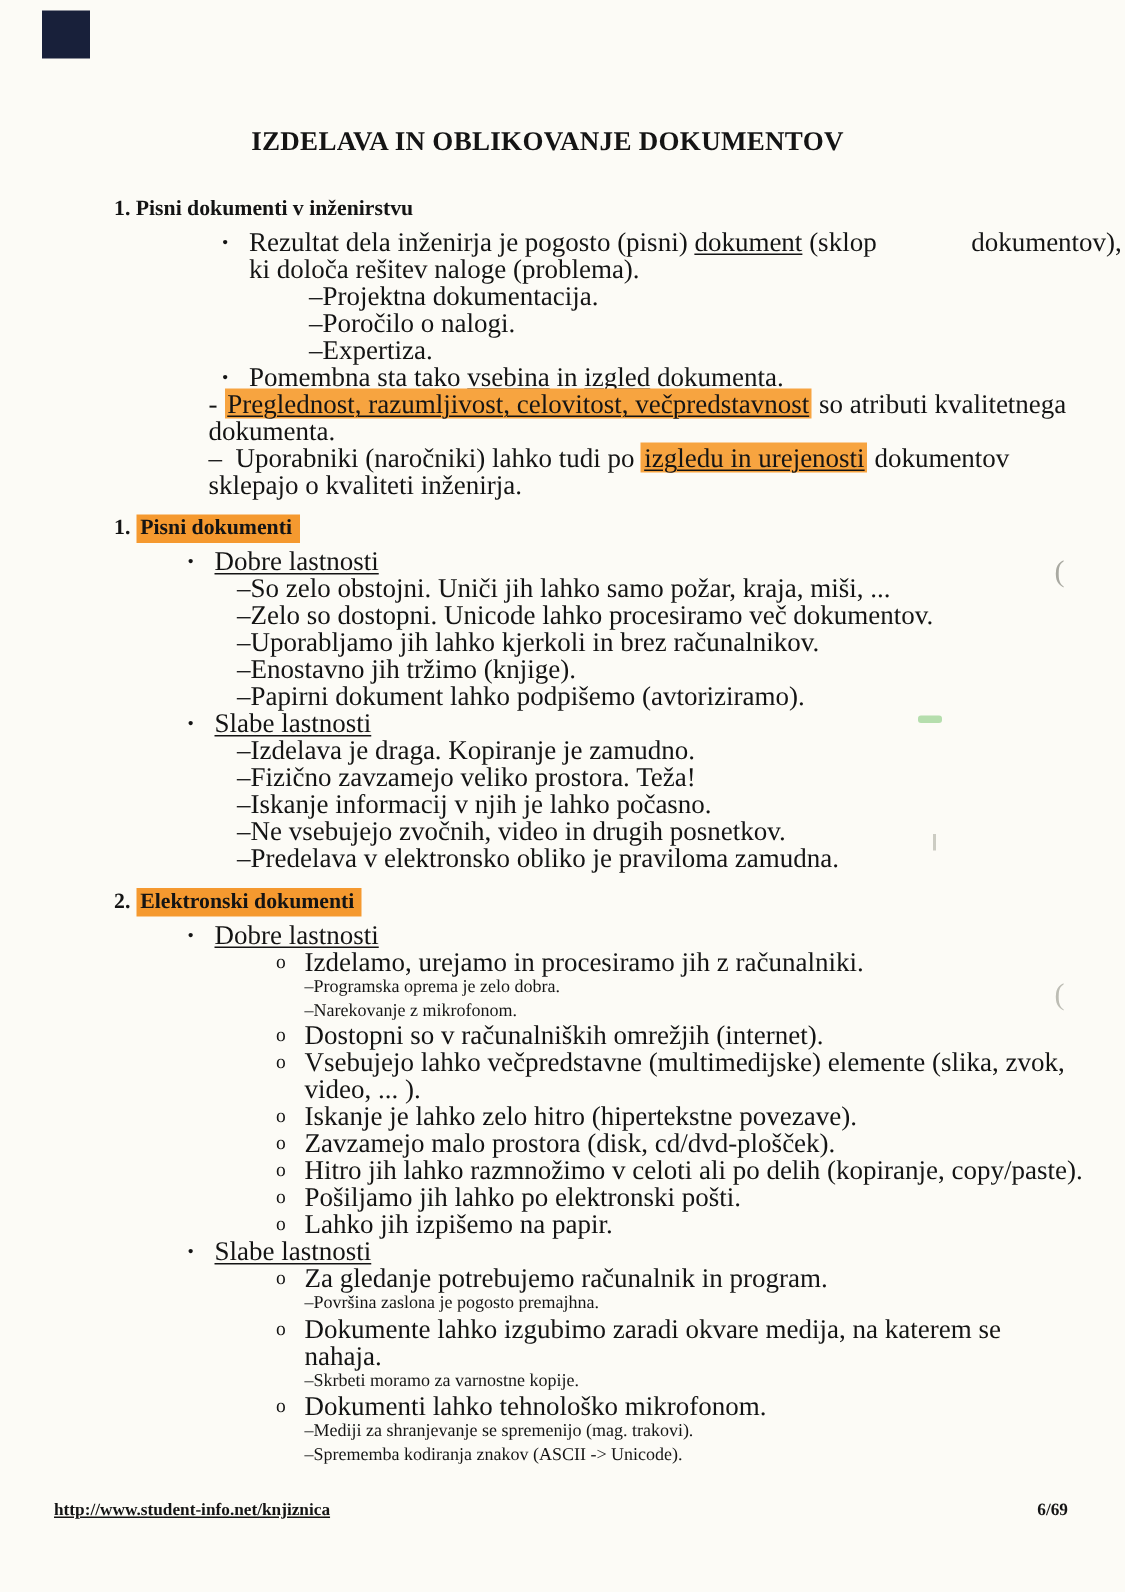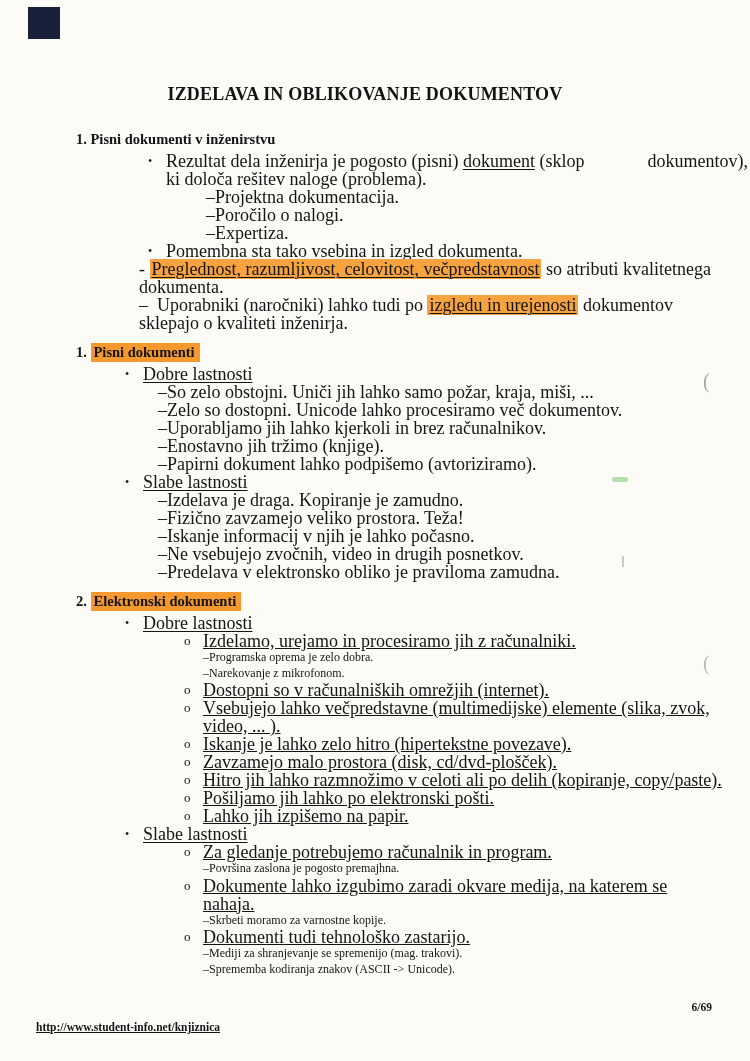--- a/index.html
+++ b/index.html
@@ -11,41 +11,41 @@
   }
   .corner-mark { position:absolute; left:28px; top:7px; width:32px; height:32px; background:#18203a; }
   .content { position:absolute; left:76px; top:84px; width:578px; }
 
   .title { font-size:18px; font-weight:700; text-align:center; letter-spacing:.2px; margin-bottom:26px; }
   .sec-head { font-size:14.5px; font-weight:700; margin:0 0 4px 0; white-space:nowrap; }
   .gap-top { margin-top:12px; }
 
   .body { font-size:18px; line-height:18px; }
   .note { font-size:12px; line-height:15.5px; white-space:nowrap; }
-  .nw { white-space:nowrap;text-decoration:underline; }
+  .nw { white-space:nowrap; }
   .line { display:block; white-space:nowrap; }
 
   .li { display:flex; align-items:flex-start; }
   .marker { flex:none; width:18px; font-size:12px; line-height:18px; }
   .marker.o-mark { width:19px; font-size:13px; }
   .ind-a { margin-left:72px; }
   .ind-b { margin-left:49px; }
   .ind-c { margin-left:108px; }
   .txt { min-width:0; }
   .sub { margin-left:40px; white-space:nowrap; }
   .dash-para { margin-left:63px; }
   .dash-b { margin-left:82px; white-space:nowrap; }
 
   .u { text-decoration:underline; text-underline-offset:2px; text-decoration-thickness:1px; }
   .hl { background:#f7a440; padding:0 2px; }
   .hl-head { background:#f5992f; padding:1px 5px 2px 3px; }
 
   .footer { position:absolute; left:36px; right:38px; top:1001px; display:flex; justify-content:space-between;
             font-size:11.5px; font-weight:700; }
-  .footer-url { text-decoration:underline;margin-top:20px; }
+  .footer-url { text-decoration:underline; }
 
   .artifact { position:absolute; font-size:20px; color:#a9a9a1; }
   .paren-1 { left:703px; top:370px; }
   .paren-2 { left:703px; top:652px; color:#bdbdb4; }
   .green-mark { position:absolute; left:612px; top:477px; width:16px; height:5px; background:#a8d8a0; opacity:.85; border-radius:2px; }
   .gray-tick { position:absolute; left:622px; top:556px; width:2px; height:11px; background:#ccccc3; }
 </style>
 </head>
 <body>
 
@@ -187,21 +187,21 @@
         <span class="marker o-mark">o</span>
         <div class="txt">
           <div class="body nw">Dokumente lahko izgubimo zaradi okvare medija, na katerem se</div>
           <div class="body nw">nahaja.</div>
           <div class="note">–Skrbeti moramo za varnostne kopije.</div>
         </div>
       </div>
       <div class="li ind-c">
         <span class="marker o-mark">o</span>
         <div class="txt">
-          <div class="body nw">Dokumenti tudi tehnološko zastarijo.</div>
+          <div class="body nw">Dokumenti lahko tehnološko mikrofonom.</div>
           <div class="note">–Mediji za shranjevanje se spremenijo (mag. trakovi).</div>
           <div class="note">–Sprememba kodiranja znakov (ASCII -&gt; Unicode).</div>
         </div>
       </div>
     </section>
   </div>
 
   <span class="artifact paren-1">(</span>
   <span class="artifact paren-2">(</span>
   <span class="green-mark"></span>

